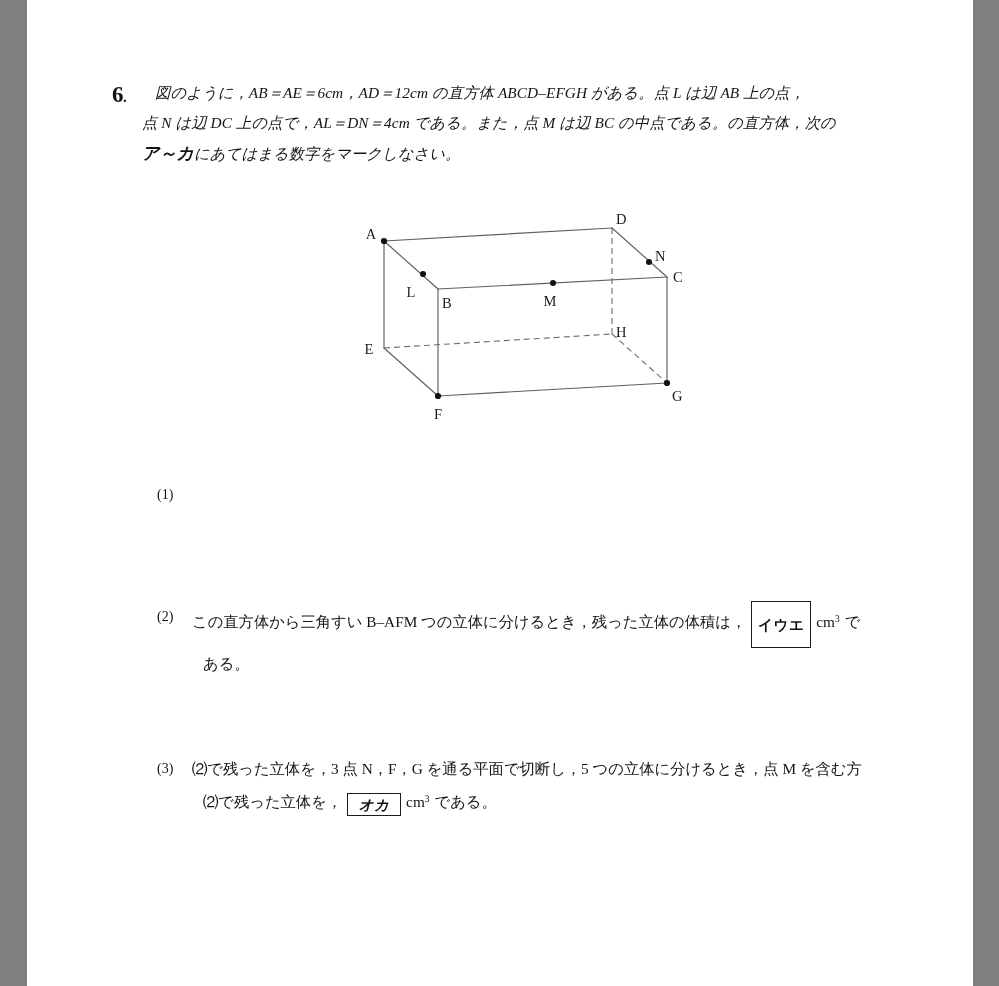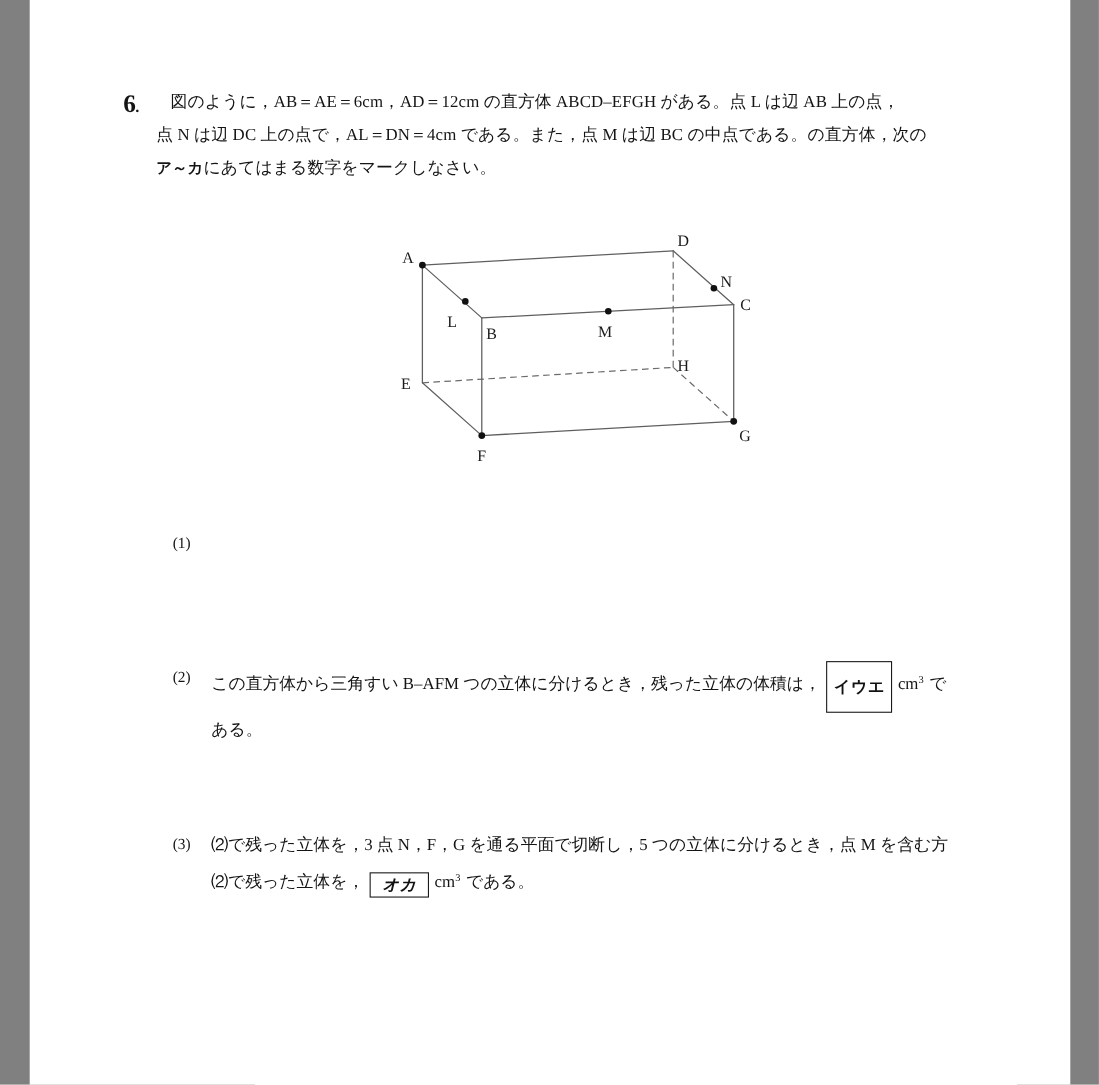--- a/index.html
+++ b/index.html
@@ -47,28 +47,29 @@
   }
   .stem-lines {
     margin-left: 43px;
     font-size: 15.3px;
     line-height: 30px;
     color: #141414;
     letter-spacing: 0.1px;
   }
   .stem-lines .ln {
     white-space: nowrap;
+    font-style: italic;
   }
   .stem-lines .ln.indent2 {
     margin-left: -13px;
   }
   .kata-bold {
     font-weight: bold;
     font-family: "DejaVu Sans", "Liberation Sans", sans-serif;
-    font-size: 14px;
+    font-size: 17px;
   }
 
   
   #figure-wrap {
     position: absolute;
     left: 320px;
     top: 198px;
     width: 370px;
     height: 240px;
   }
@@ -97,20 +98,21 @@
     font-size: 14px;
   }
   .subq .qbody {
     margin-left: 80px;
   }
   .subq .qbody .row {
     display: block;
     white-space: nowrap;
   }
   .subq .qbody .row.cont {
+    margin-left: 11px;
   }
 
   #subq-1 { top: 479px; }
   #subq-2 { top: 601px; }
   #subq-3 { top: 753px; }
 
   
   .ansbox {
     display: inline-block;
     border: 1.6px solid #1a1a1a;

